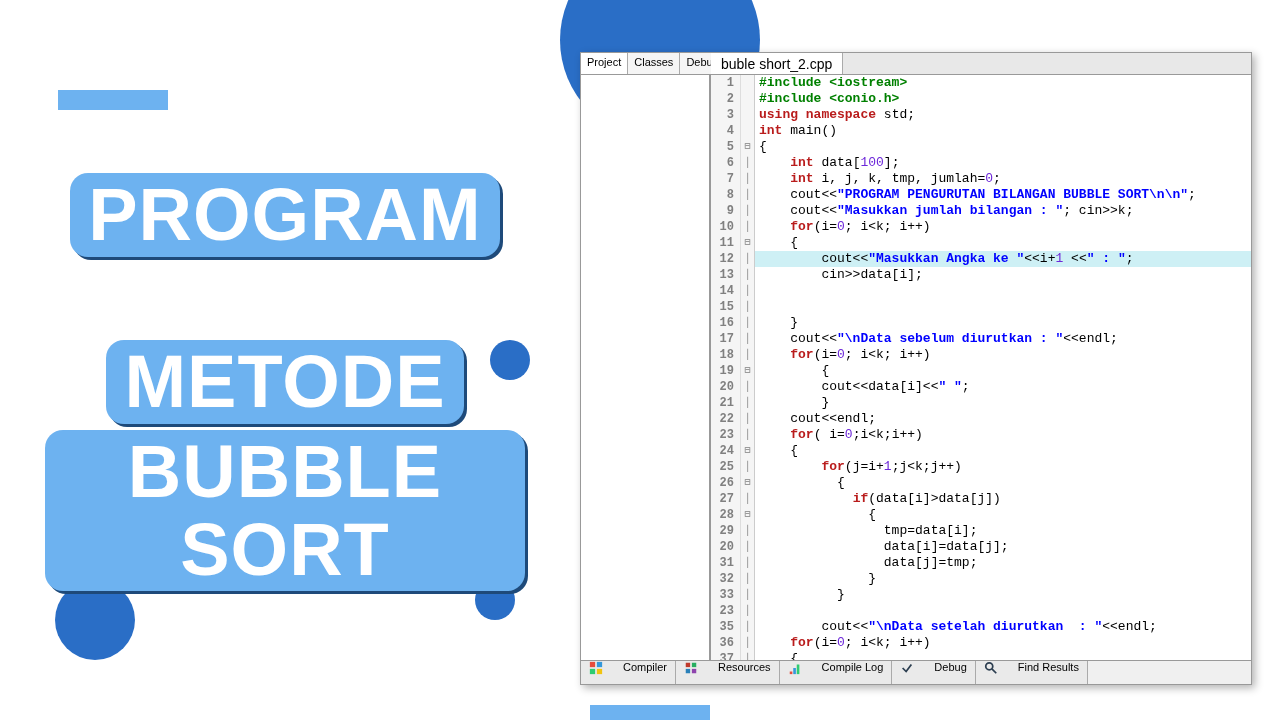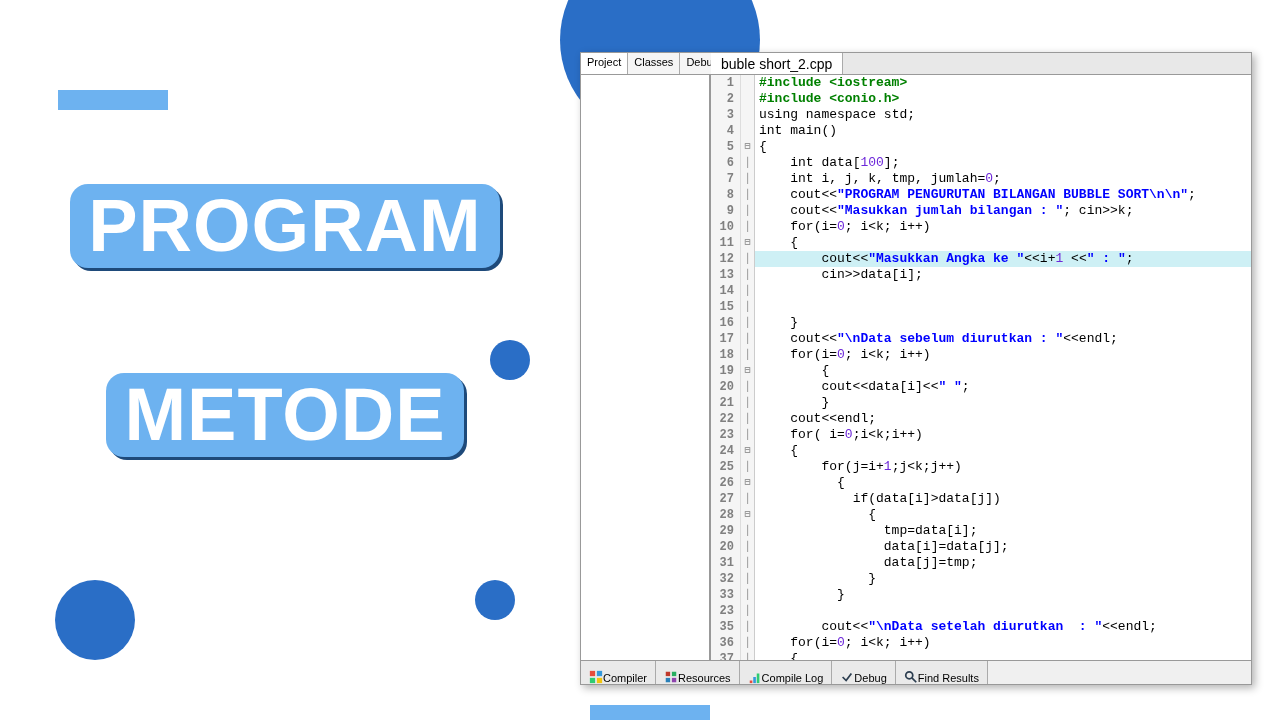--- a/index.html
+++ b/index.html
@@ -8,59 +8,59 @@
 .circle{position:absolute;border-radius:50%;background:#2a6ec6}
 .c1{width:200px;height:200px;top:-60px;left:560px}
 .c2{width:80px;height:80px;bottom:60px;left:55px}
 .c3{width:40px;height:40px;bottom:100px;left:475px}
 .c4{width:40px;height:40px;top:340px;left:490px}
 .bar{position:absolute;background:#6db2f0}
 .b1{width:110px;height:20px;top:90px;left:58px}
 .b2{width:120px;height:20px;bottom:-5px;left:590px}
 .title-wrap{position:absolute;top:170px;left:45px;width:480px}
 .title{font-family:'Arial Black',Impact,sans-serif;font-weight:900;font-size:74px;line-height:1.05;color:#fff;text-align:center;letter-spacing:1px}
-.title span{background:#6db2f0;border-radius:18px;padding:3px 18px;display:inline-block;margin:14px 0;box-shadow:3px 3px 0 #1e4a7a}
+.title span{background:#6db2f0;border-radius:18px;padding:3px 18px;display:inline-block;margin:3px 0;box-shadow:3px 3px 0 #1e4a7a}
 .ide{position:absolute;top:52px;left:580px;width:672px;height:633px;background:#f0f0f0;border:1px solid #999;box-shadow:3px 3px 8px rgba(0,0,0,.3);display:flex;flex-direction:column}
 .top-pane{display:flex;flex:1;overflow:hidden}
 .side-panel{width:130px;background:#fff;border-right:2px solid #999;display:flex;flex-direction:column}
 .side-tabs{height:22px;display:flex;border-bottom:1px solid #999;font-size:11px}
 .side-tab{padding:3px 6px;border-right:1px solid #aaa;background:#f5f5f5;cursor:pointer}
 .side-tab.active{background:#fff}
 .code-panel{flex:1;display:flex;flex-direction:column;overflow:hidden}
 .file-tabs{height:22px;display:flex;border-bottom:1px solid #999;font-size:14px;background:#e8e8e8}
 .file-tab{padding:3px 10px;background:#fff;border-right:1px solid #aaa;cursor:pointer}
 .code-area{flex:1;background:#fff;overflow:auto;font-family:'Courier New',monospace;font-size:13px;line-height:16px}
 .code-line{display:flex;height:16px;white-space:pre}
 .code-line.hl{background:#cef0f5}
 .gutter{width:30px;text-align:right;padding-right:6px;color:#808080;background:#f5f5f5;border-right:1px solid #ddd;font-weight:bold;flex-shrink:0;font-size:12px}
 .fold{width:14px;text-align:center;color:#808080;flex-shrink:0;background:#f5f5f5;border-right:1px solid #ccc;font-size:10px}
 .code{padding-left:4px;flex:1}
-.kw{color:#000000;font-weight:normal}
+.kw{color:#b91c1c;font-weight:bold}
 .pp{color:#008000;font-weight:bold}
 .str{color:#0000ff;font-weight:bold}
 .num{color:#6d28d9}
 .txt{color:#000}
 .bottom-tabs{height:24px;border-top:1px solid #999;display:flex;font-size:11px;background:#f0f0f0}
-.b-tab{display:flex;align-items:flex-end;gap:0;padding:0 8px;border-right:1px solid #aaa;cursor:pointer;background:#eaeaea}
+.b-tab{display:flex;align-items:flex-start;gap:20px;padding:0 8px;border-right:1px solid #aaa;cursor:pointer;background:#eaeaea}
 .b-icon{width:14px;height:14px}
 </style>
 </head>
 <body>
 
 <div class="bg">
   <div class="circle c1"></div>
   <div class="circle c2"></div>
   <div class="circle c3"></div>
   <div class="circle c4"></div>
   <div class="bar b1"></div>
   <div class="bar b2"></div>
 </div>
 
 <div class="title-wrap">
-  <div class="title" id="title-container"><span>PROGRAM</span><br><br><span>METODE</span><br><br></div>
+  <div class="title" id="title-container"><span>PROGRAM</span><br><br><span>METODE</span><br><span>BUBBLE SORT</span><br></div>
 </div>
 
 <div class="ide">
   <div class="top-pane">
     <div class="side-panel">
       <div class="side-tabs" id="side-tabs">
           <div class="side-tab active">Project</div>
           <div class="side-tab">Classes</div>
           <div class="side-tab">Debug</div>
         </div>

